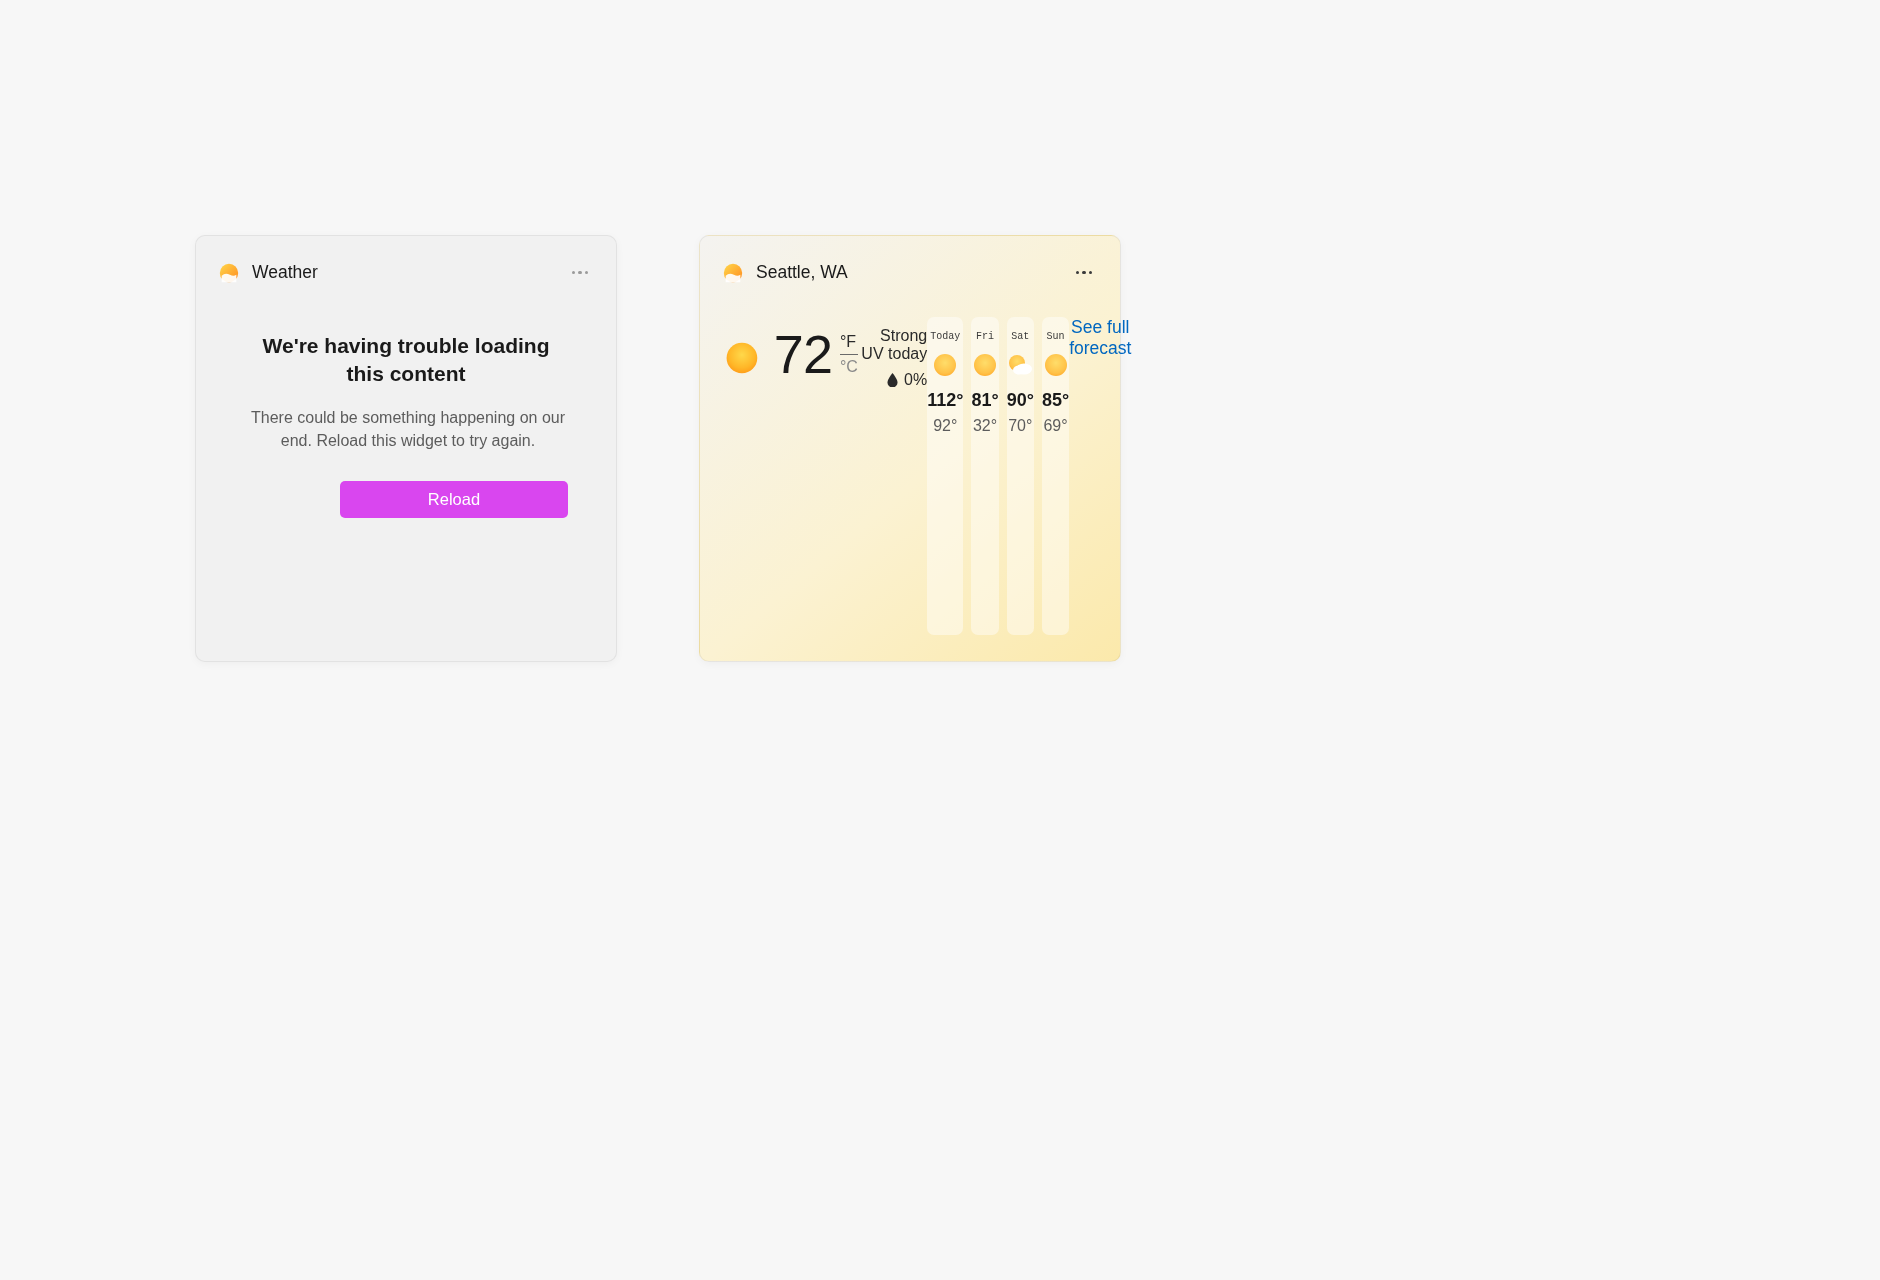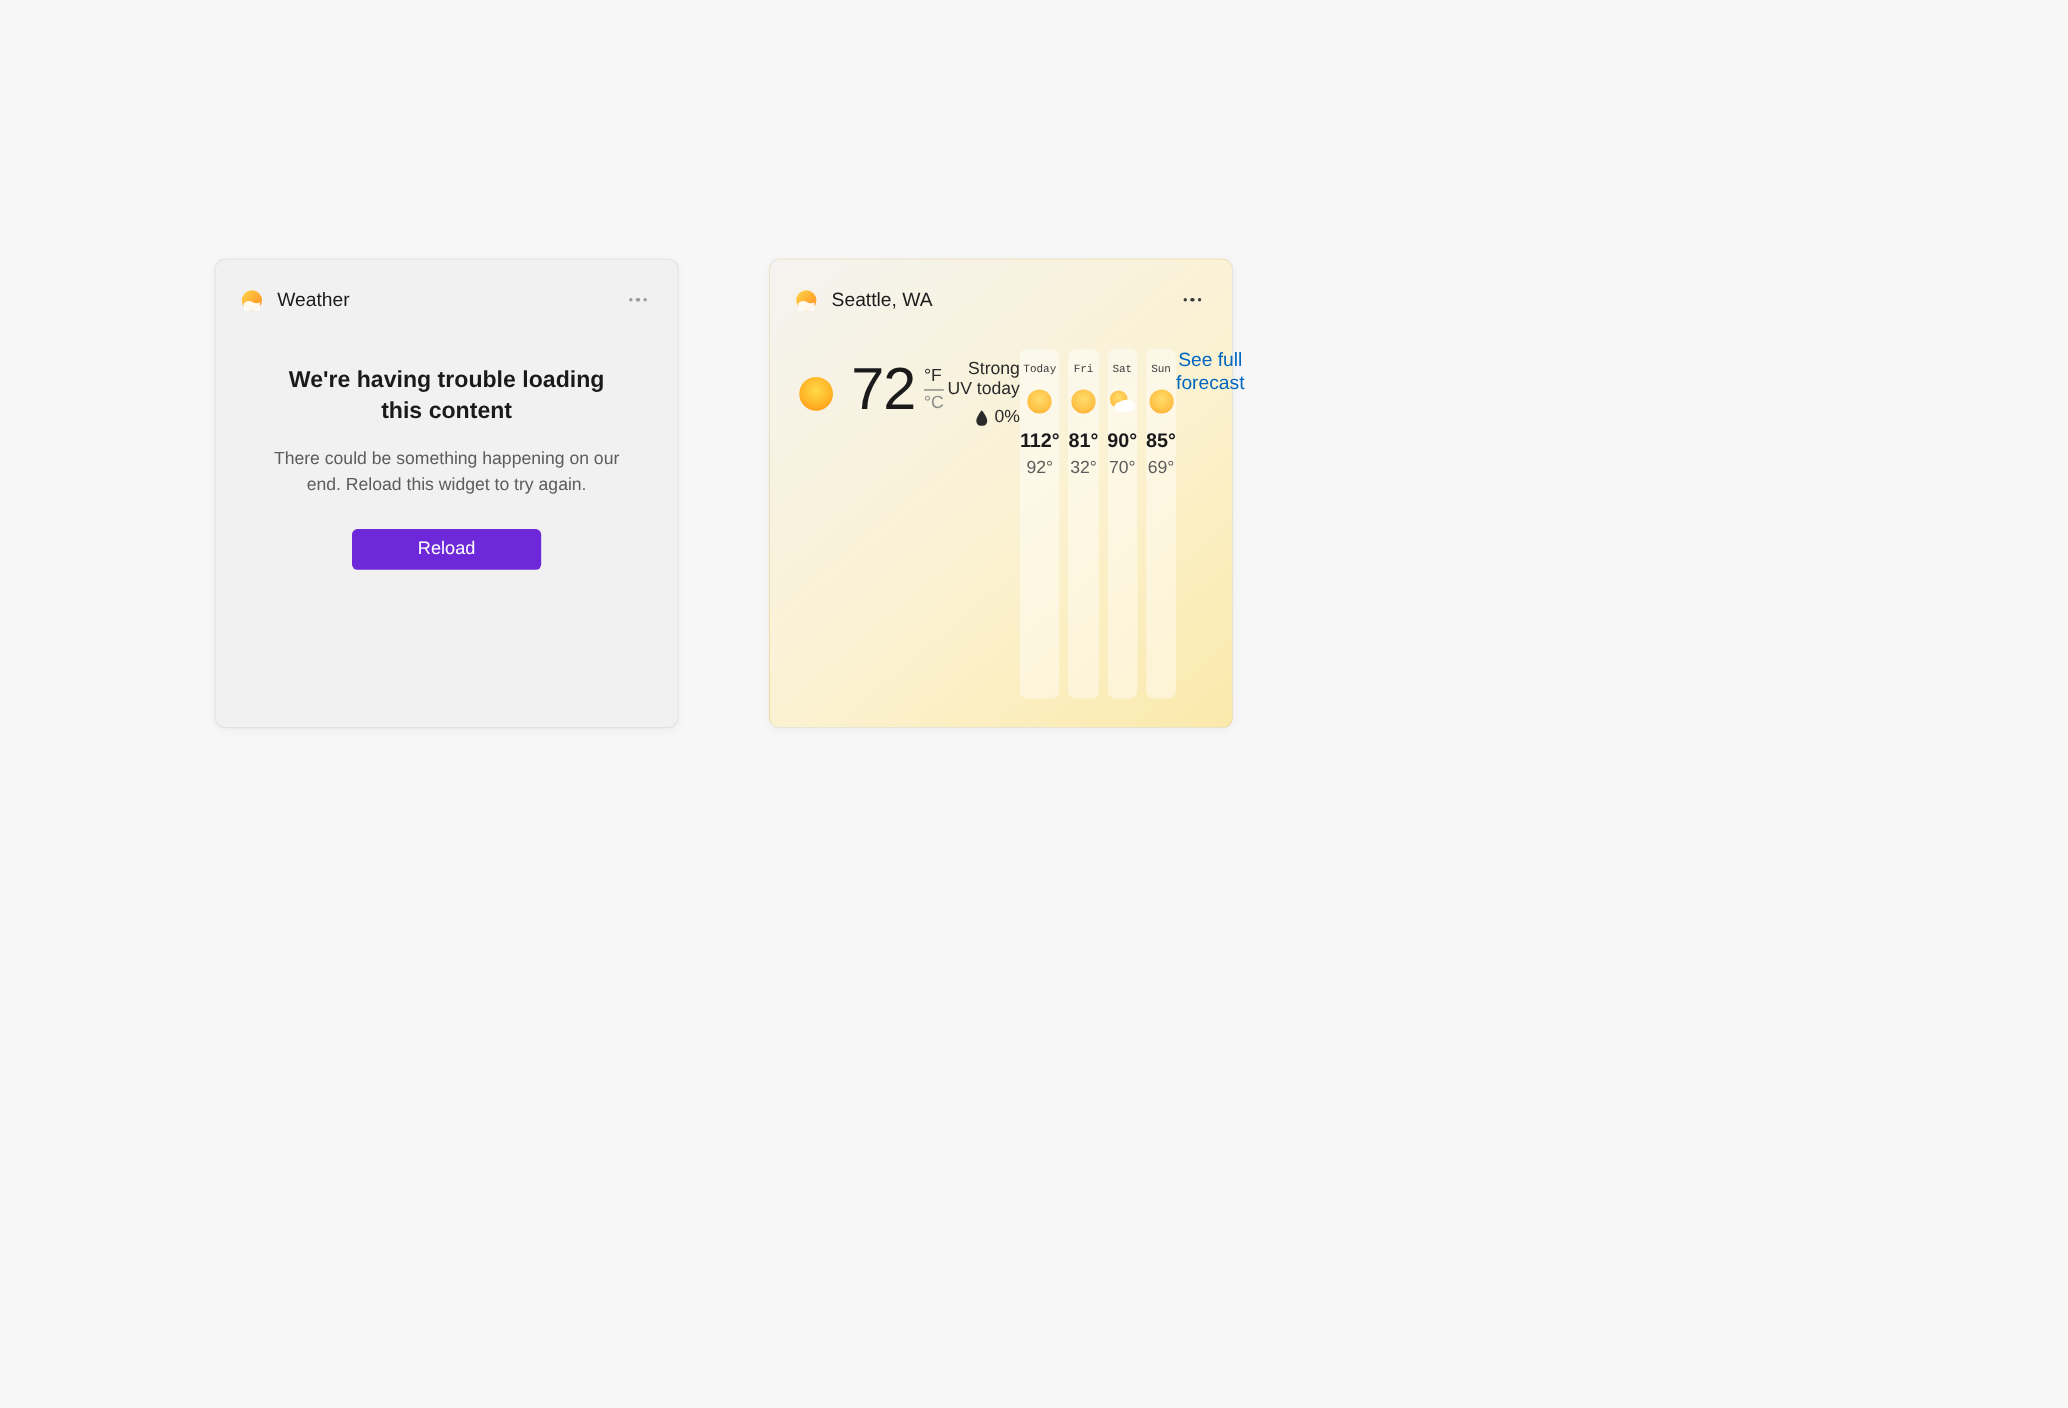--- a/index.html
+++ b/index.html
@@ -67,46 +67,46 @@
     border-radius: 50%;
   }
   .card-error .more-dots .dot { background: #9a9a9a; }
   .card-weather .more-dots .dot { background: #3a3a3a; }
 
   
   .error-body {
     flex: 1;
     display: flex;
     flex-direction: column;
-    align-items: center;
+    align-items: flex-end;
     padding: 40px 48px 0 48px;
     text-align: center;
   }
   .error-title {
     font-size: 21px;
     font-weight: 600;
     color: #1a1a1a;
     line-height: 1.35;
     margin-bottom: 18px;
   }
   .error-desc {
     font-size: 16px;
     color: #5c5c5c;
     line-height: 1.45;
     margin-bottom: 28px;
     max-width: 320px;
   }
   .reload-button {
-    background: #6d28d9;
+    background: #d946ef;
     color: #fff;
     border: none;
     border-radius: 5px;
     font-size: 16.5px;
     padding: 9px 0;
-    width: 172px;
+    width: 228px;
     cursor: pointer;
     font-family: inherit;
   }
 
   
   .weather-body {
     flex: 1;
     display: flex;
     flex-direction: row;
     padding: 12px 22px 0 22px;

